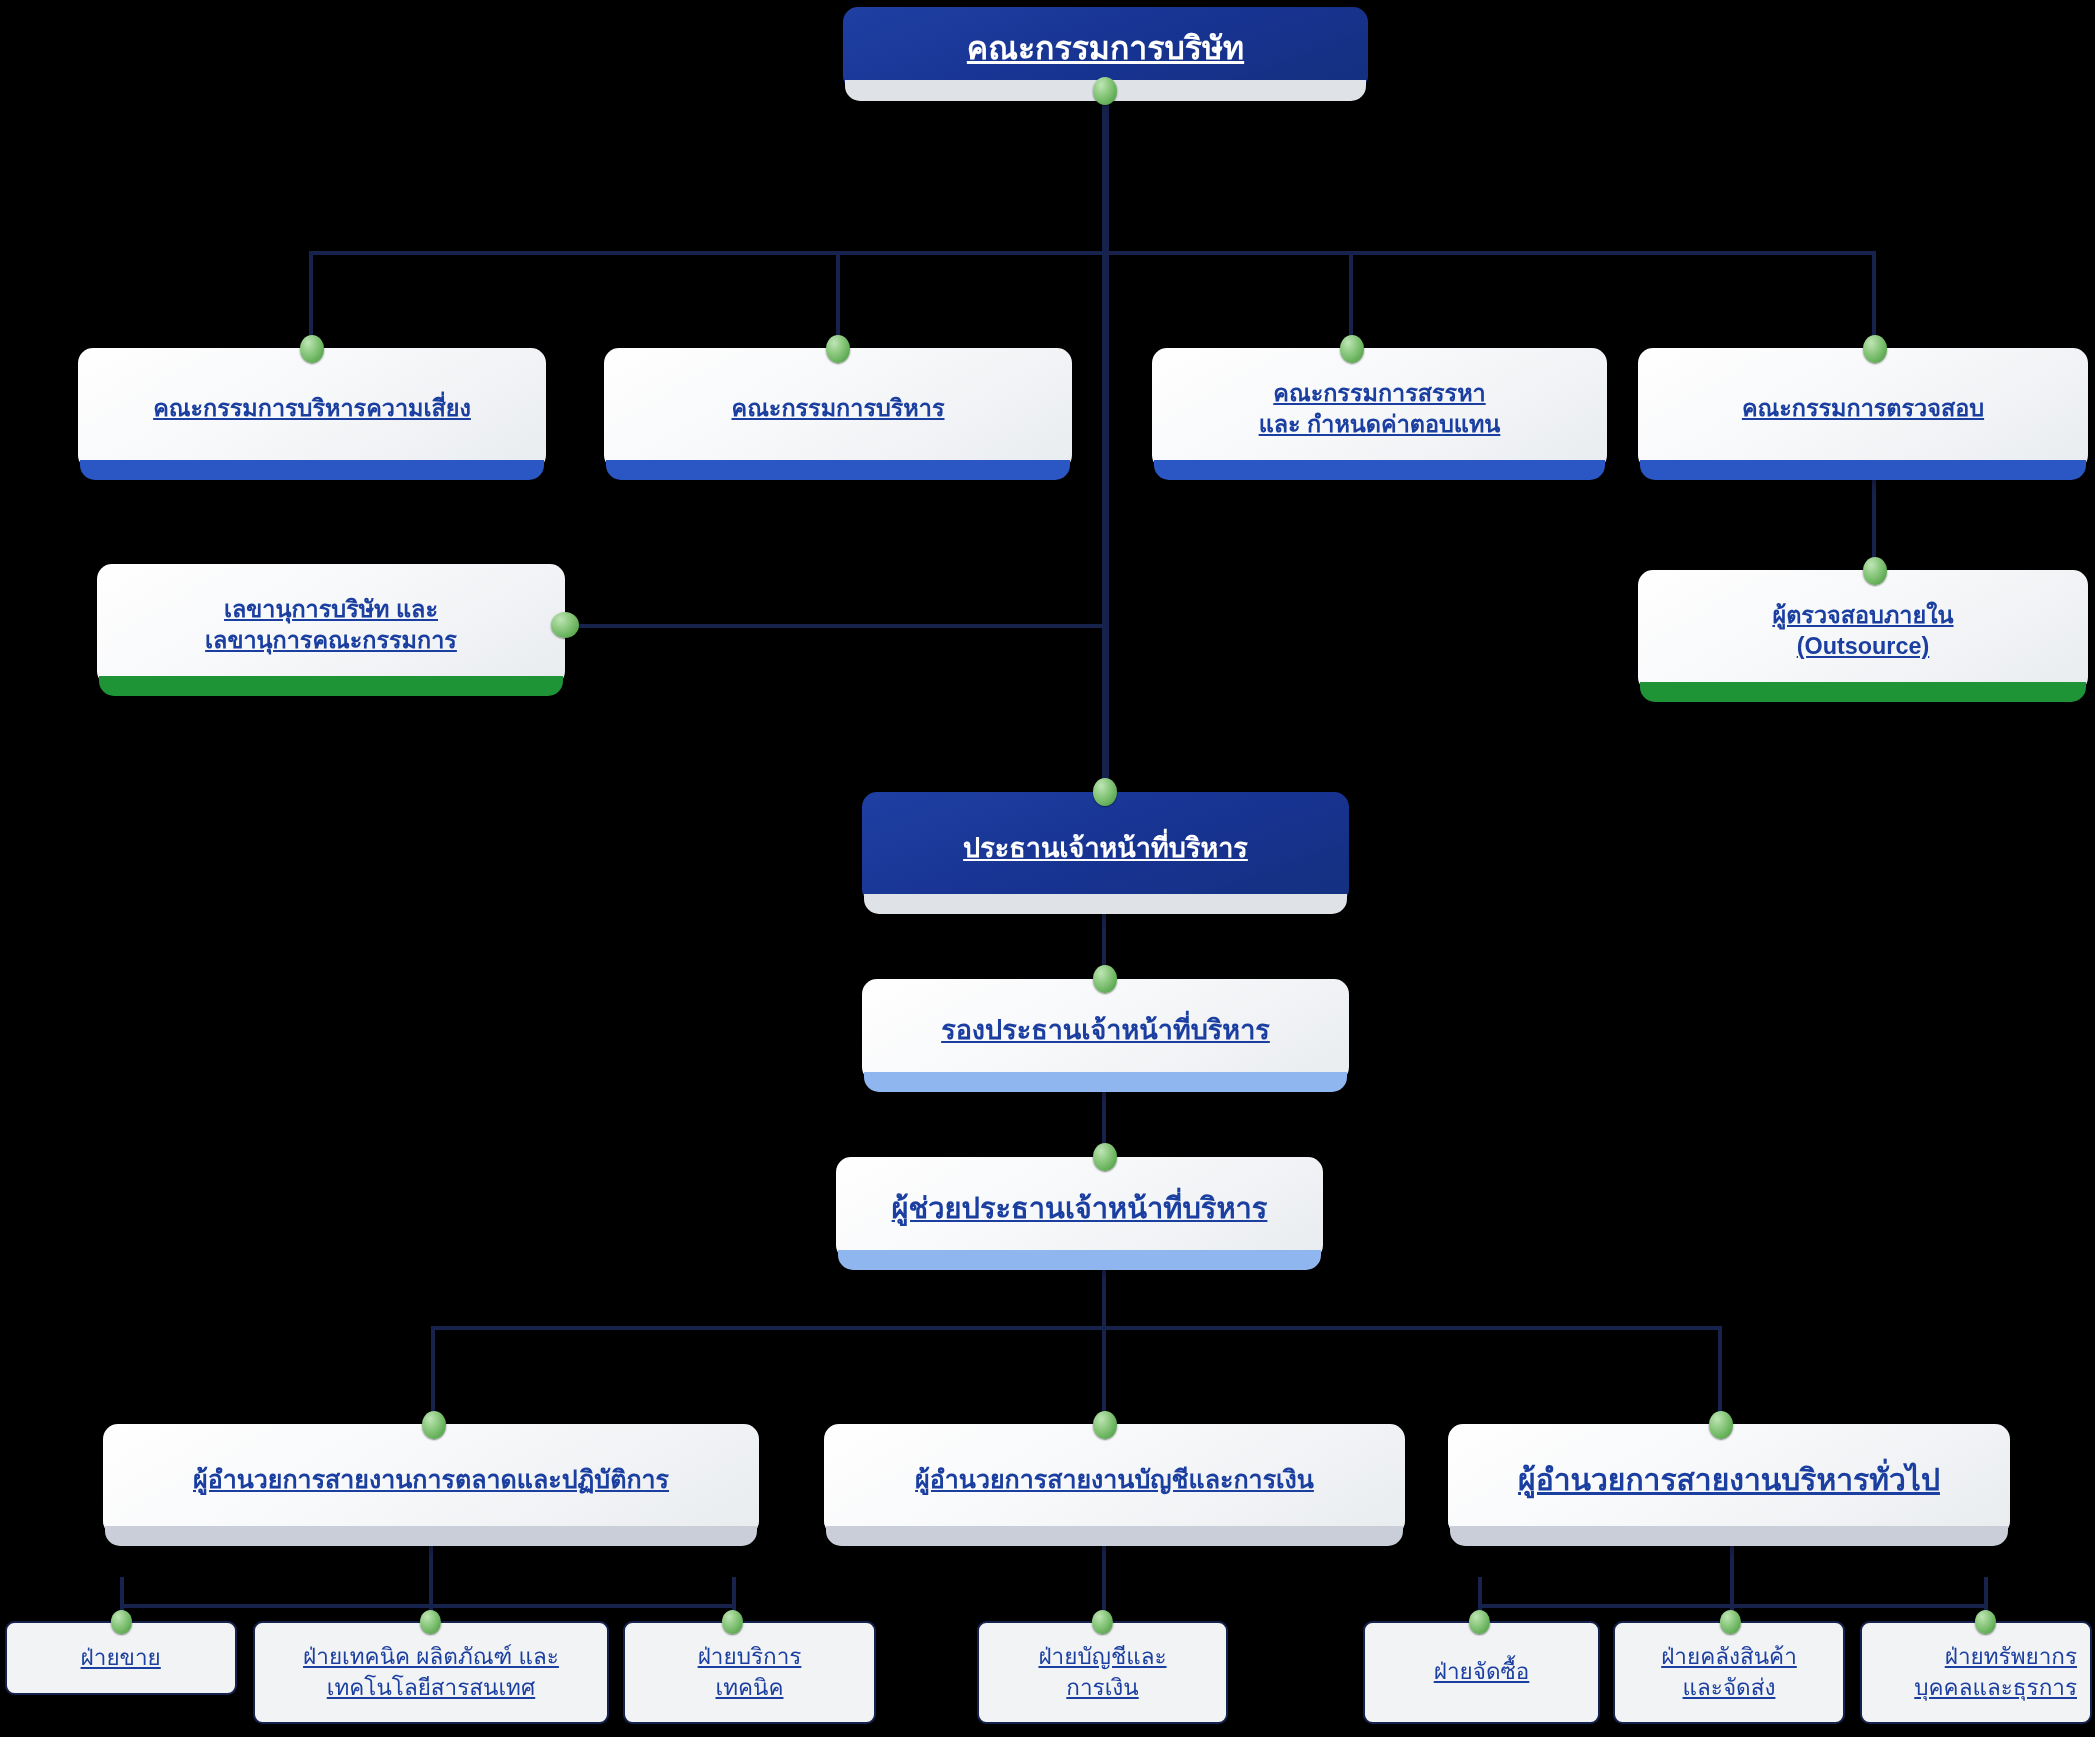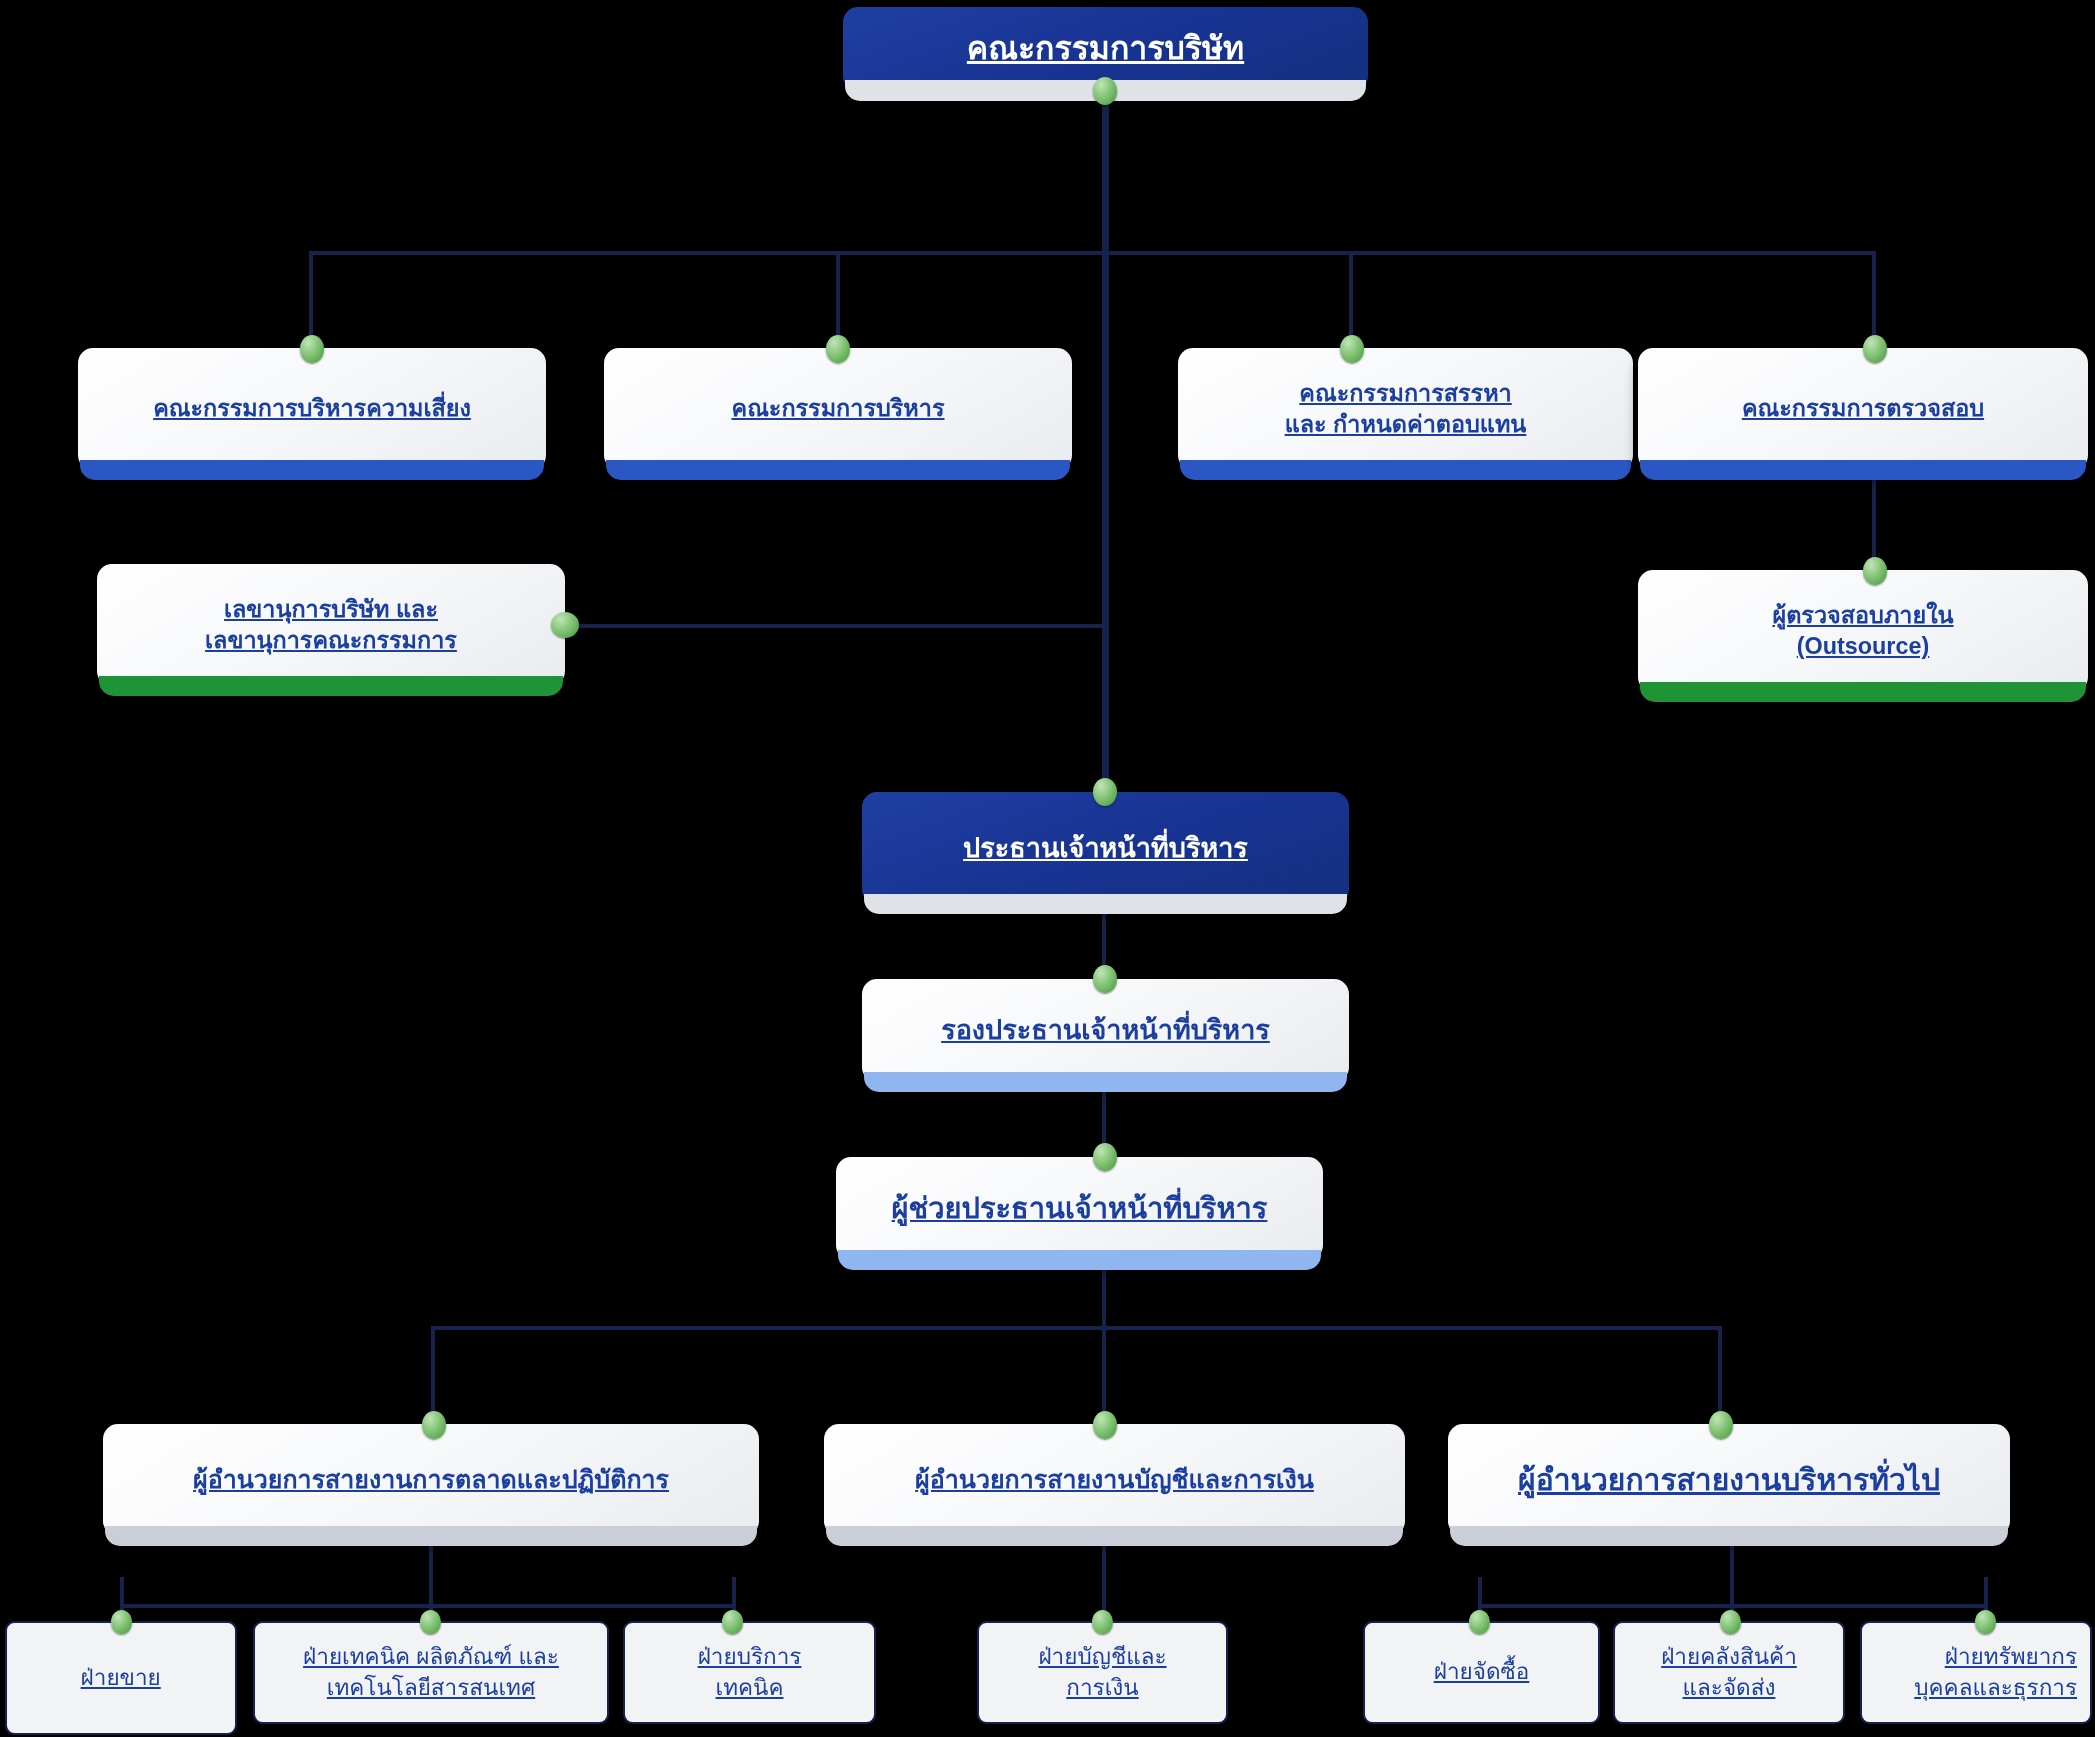--- a/index.html
+++ b/index.html
@@ -160,21 +160,21 @@
   <div class="node card bar-blue" style="left:78px; top:348px; width:468px; height:122px; font-size:23.4px;">
     <span class="label">คณะกรรมการบริหารความเสี่ยง</span>
   </div>
   <div class="knob" style="left:300px; top:335px;"></div>
 
   <div class="node card bar-blue" style="left:604px; top:348px; width:468px; height:122px; font-size:23.4px;">
     <span class="label">คณะกรรมการบริหาร</span>
   </div>
   <div class="knob" style="left:826px; top:335px;"></div>
 
-  <div class="node card bar-blue" style="left:1178px; top:348px; width:455px; height:122px; font-size:23.4px;">
+  <div class="node card bar-blue" style="left:1152px; top:348px; width:455px; height:122px; font-size:23.4px;">
     <span class="label">คณะกรรมการสรรหา
 และ กำหนดค่าตอบแทน</span>
   </div>
   <div class="knob" style="left:1340px; top:335px;"></div>
 
   <div class="node card bar-blue" style="left:1638px; top:348px; width:450px; height:122px; font-size:23.4px;">
     <span class="label">คณะกรรมการตรวจสอบ</span>
   </div>
   <div class="knob" style="left:1863px; top:335px;"></div>
 
@@ -213,21 +213,21 @@
   <div class="node card bar-grey" style="left:824px; top:1424px; width:581px; height:112px; font-size:25px;">
     <span class="label">ผู้อำนวยการสายงานบัญชีและการเงิน</span>
   </div>
   <div class="knob" style="left:1093px; top:1411px;"></div>
 
   <div class="node card bar-grey" style="left:1448px; top:1424px; width:562px; height:112px; font-size:30px;">
     <span class="label">ผู้อำนวยการสายงานบริหารทั่วไป</span>
   </div>
   <div class="knob" style="left:1709px; top:1411px;"></div>
 
-  <div class="node chip" style="left:4.7px; top:1621px; width:232px; height:114px; font-size:22.5px;">
+  <div class="node chip" style="left:4.7px; top:1621px; width:232px; height:74px; font-size:22.5px;">
     <span class="label">ฝ่ายขาย</span>
   </div>
   <div class="knob small" style="left:111px; top:1610px;"></div>
 
   <div class="node chip" style="left:253px; top:1621px; width:356px; height:103px; font-size:22.5px;">
     <span class="label">ฝ่ายเทคนิค ผลิตภัณฑ์ และ
 เทคโนโลยีสารสนเทศ</span>
   </div>
   <div class="knob small" style="left:420px; top:1610px;"></div>
 

